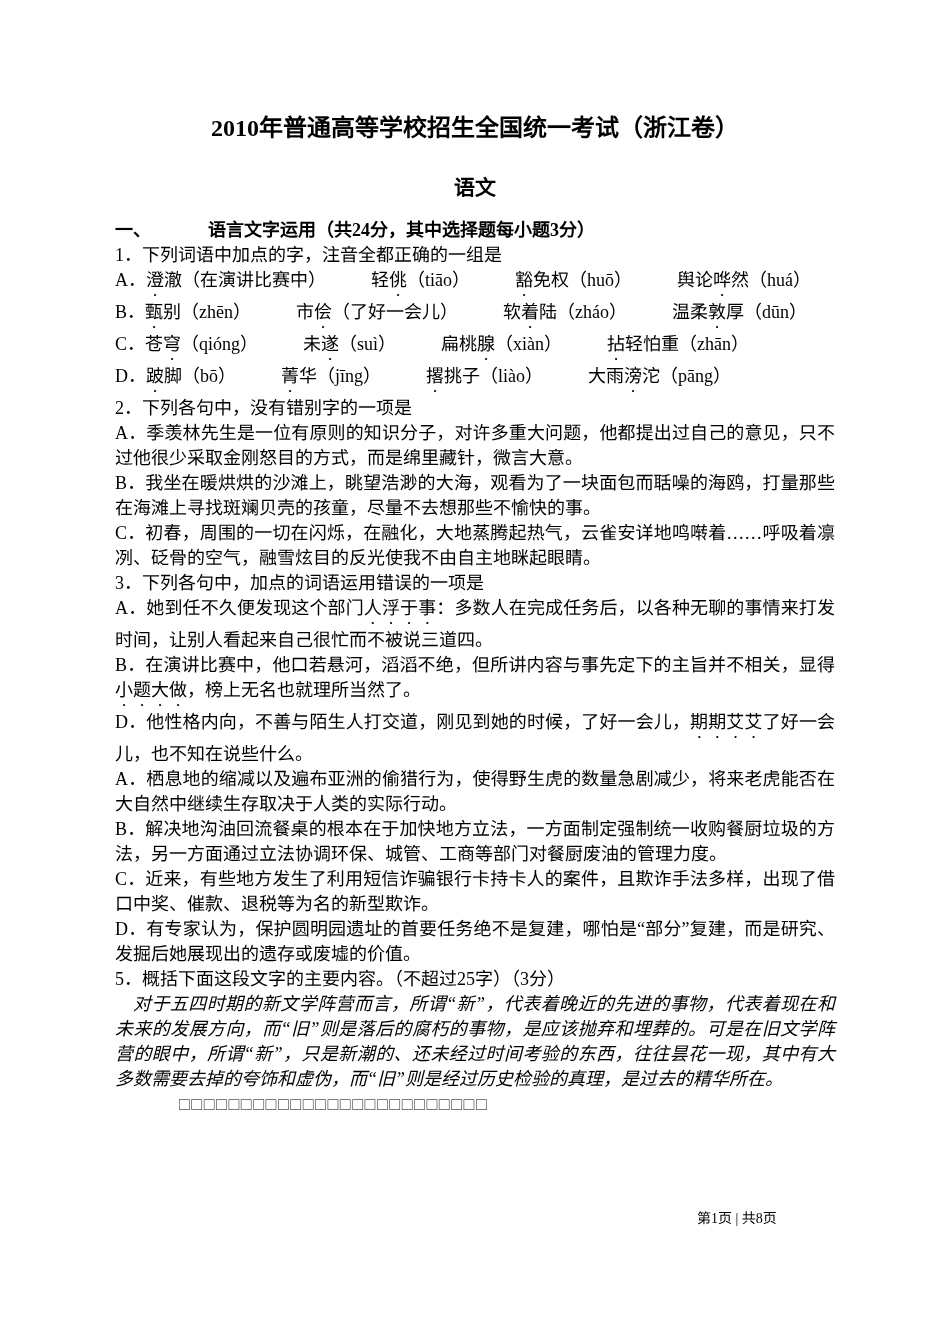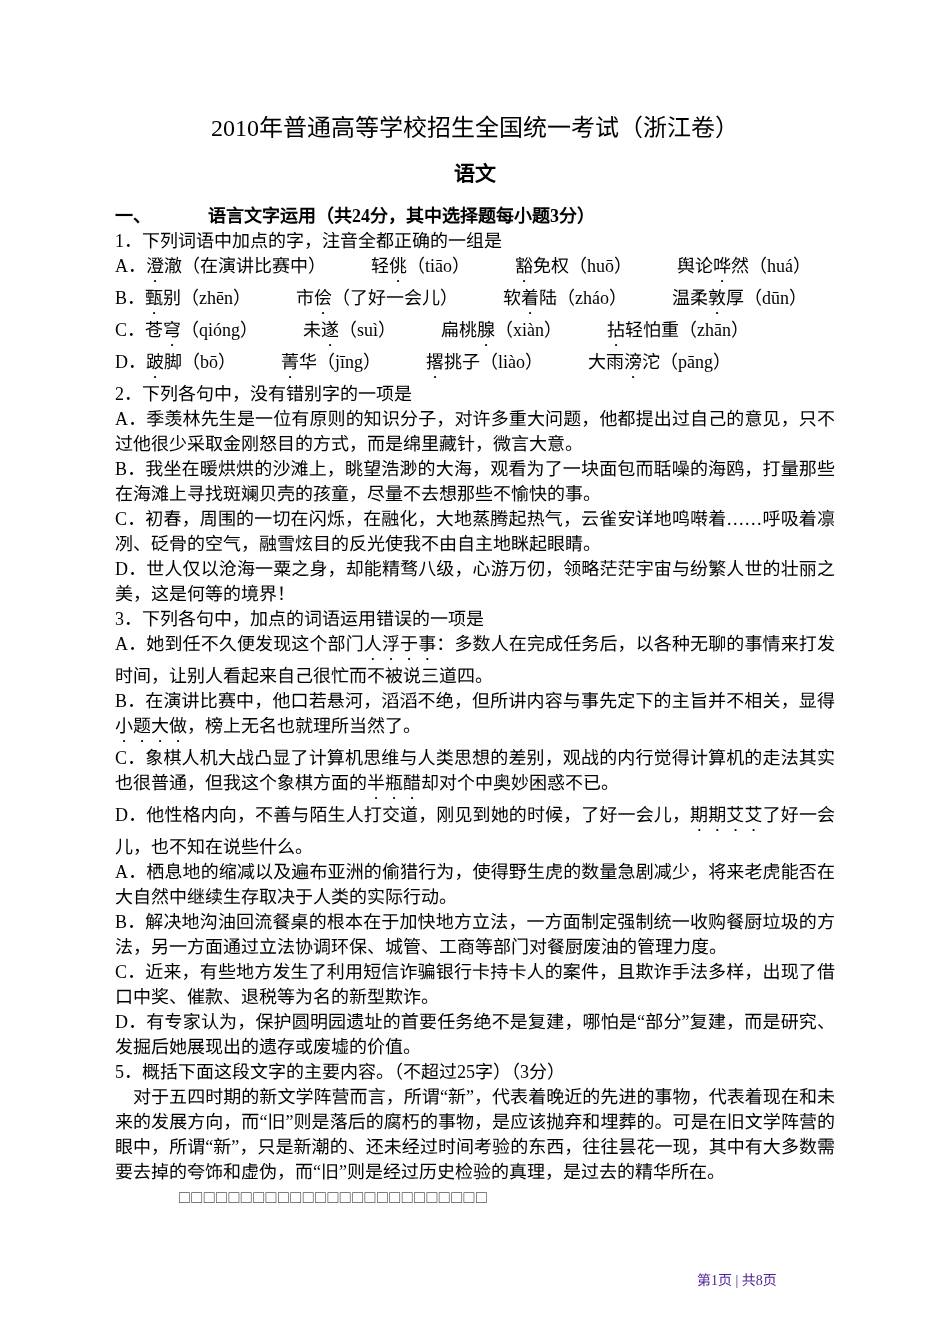--- a/index.html
+++ b/index.html
@@ -14,24 +14,24 @@
     overflow: hidden;
   }
   .content {
     position: absolute;
     left: 115px;
     top: 112px;
     width: 720px;
   }
   .doc-title {
     font-size: 24px;
-    font-weight: normal;
+    font-weight: bold;
     text-align: center;
     line-height: 32px;
-    margin-bottom: 16px;
+    margin-bottom: 30px;
   }
   .subject {
     font-size: 21px;
     font-weight: bold;
     text-align: center;
     line-height: 28px;
     margin-bottom: 16px;
   }
   .line {
     font-size: 18px;
@@ -41,40 +41,41 @@
     word-break: break-all;
   }
   .section-head {
     font-weight: bold;
   }
   .sec-num {
     display: inline-block;
     width: 93px;
   }
   .passage {
+    font-style: italic;
     text-indent: 1em;
   }
   .boxes {
     padding-left: 64px;
     letter-spacing: 1.5px;
     color: #555;
     text-align: left;
   }
   .em {
     -webkit-text-emphasis: filled dot;
     -webkit-text-emphasis-position: under right;
     text-emphasis: filled dot;
     text-emphasis-position: under right;
   }
   .footer {
     position: absolute;
     left: 697px;
-    top: 1272px;
+    top: 1210px;
     font-size: 14px;
-    color: #4c1d95;
+    color: #000000;
     line-height: 18px;
   }
 </style>
 </head>
 <body>
 
 <div class="page">
   <div class="content">
 
     <h1 class="doc-title">2010年普通高等学校招生全国统一考试（浙江卷）</h1>
@@ -85,26 +86,24 @@
     <p class="line">1．下列词语中加点的字，注音全都正确的一组是</p>
     <p class="line"><span>A．</span><span class="em">澄</span><span>澈（在演讲比赛中）　　　轻</span><span class="em">佻</span><span>（tiāo）　　　</span><span class="em">豁</span><span>免权（huō）　　　舆论</span><span class="em">哗</span><span>然（huá）</span></p>
     <p class="line"><span>B．</span><span class="em">甄</span><span>别（zhēn）　　　市</span><span class="em">侩</span><span>（了好一会儿）　　　软</span><span class="em">着</span><span>陆（zháo）　　　温柔</span><span class="em">敦</span><span>厚（dūn）</span></p>
     <p class="line"><span>C．苍</span><span class="em">穹</span><span>（qióng）　　　未</span><span class="em">遂</span><span>（suì）　　　扁桃</span><span class="em">腺</span><span>（xiàn）　　　</span><span class="em">拈</span><span>轻怕重（zhān）</span></p>
     <p class="line"><span>D．</span><span class="em">跛</span><span>脚（bō）　　　</span><span class="em">菁</span><span>华（jīng）　　　</span><span class="em">撂</span><span>挑子（liào）　　　大雨</span><span class="em">滂</span><span>沱（pāng）</span></p>
 
     <p class="line">2．下列各句中，没有错别字的一项是</p>
     <p class="line">A．季羡林先生是一位有原则的知识分子，对许多重大问题，他都提出过自己的意见，只不过他很少采取金刚怒目的方式，而是绵里藏针，微言大意。</p>
     <p class="line">B．我坐在暖烘烘的沙滩上，眺望浩渺的大海，观看为了一块面包而聒噪的海鸥，打量那些在海滩上寻找斑斓贝壳的孩童，尽量不去想那些不愉快的事。</p>
     <p class="line">C．初春，周围的一切在闪烁，在融化，大地蒸腾起热气，云雀安详地鸣啭着……呼吸着凛冽、砭骨的空气，融雪炫目的反光使我不由自主地眯起眼睛。</p>
-    <p class="line">D．世人仅以沧海一粟之身，却能精骛八级，心游万仞，领略茫茫宇宙与纷繁人世的壮丽之美，这是何等的境界！</p>
 
     <p class="line">3．下列各句中，加点的词语运用错误的一项是</p>
     <p class="line"><span>A．她到任不久便发现这个部门</span><span class="em">人浮于事</span><span>：多数人在完成任务后，以各种无聊的事情来打发时间，让别人看起来自己很忙而不被说三道四。</span></p>
     <p class="line"><span>B．在演讲比赛中，他口若悬河，滔滔不绝，但所讲内容与事先定下的主旨并不相关，显得</span><span class="em">小题大做</span><span>，榜上无名也就理所当然了。</span></p>
-    <p class="line"><span>C．象棋人机大战凸显了计算机思维与人类思想的差别，观战的内行觉得计算机的走法其实也很普通，但我这个象棋方面的</span><span class="em">半瓶醋</span><span>却对个中奥妙困惑不已。</span></p>
     <p class="line"><span>D．他性格内向，不善与陌生人打交道，刚见到她的时候，了好一会儿，</span><span class="em">期期艾艾</span><span>了好一会儿，也不知在说些什么。</span></p>
 
     <p class="line">A．栖息地的缩减以及遍布亚洲的偷猎行为，使得野生虎的数量急剧减少，将来老虎能否在大自然中继续生存取决于人类的实际行动。</p>
     <p class="line">B．解决地沟油回流餐桌的根本在于加快地方立法，一方面制定强制统一收购餐厨垃圾的方法，另一方面通过立法协调环保、城管、工商等部门对餐厨废油的管理力度。</p>
     <p class="line">C．近来，有些地方发生了利用短信诈骗银行卡持卡人的案件，且欺诈手法多样，出现了借口中奖、催款、退税等为名的新型欺诈。</p>
     <p class="line">D．有专家认为，保护圆明园遗址的首要任务绝不是复建，哪怕是“部分”复建，而是研究、发掘后她展现出的遗存或废墟的价值。</p>
 
     <p class="line">5．概括下面这段文字的主要内容。（不超过25字）（3分）</p>
     <p class="line passage">对于五四时期的新文学阵营而言，所谓“新”，代表着晚近的先进的事物，代表着现在和未来的发展方向，而“旧”则是落后的腐朽的事物，是应该抛弃和埋葬的。可是在旧文学阵营的眼中，所谓“新”，只是新潮的、还未经过时间考验的东西，往往昙花一现，其中有大多数需要去掉的夸饰和虚伪，而“旧”则是经过历史检验的真理，是过去的精华所在。</p>
     <p class="line boxes">□□□□□□□□□□□□□□□□□□□□□□□□□</p>

